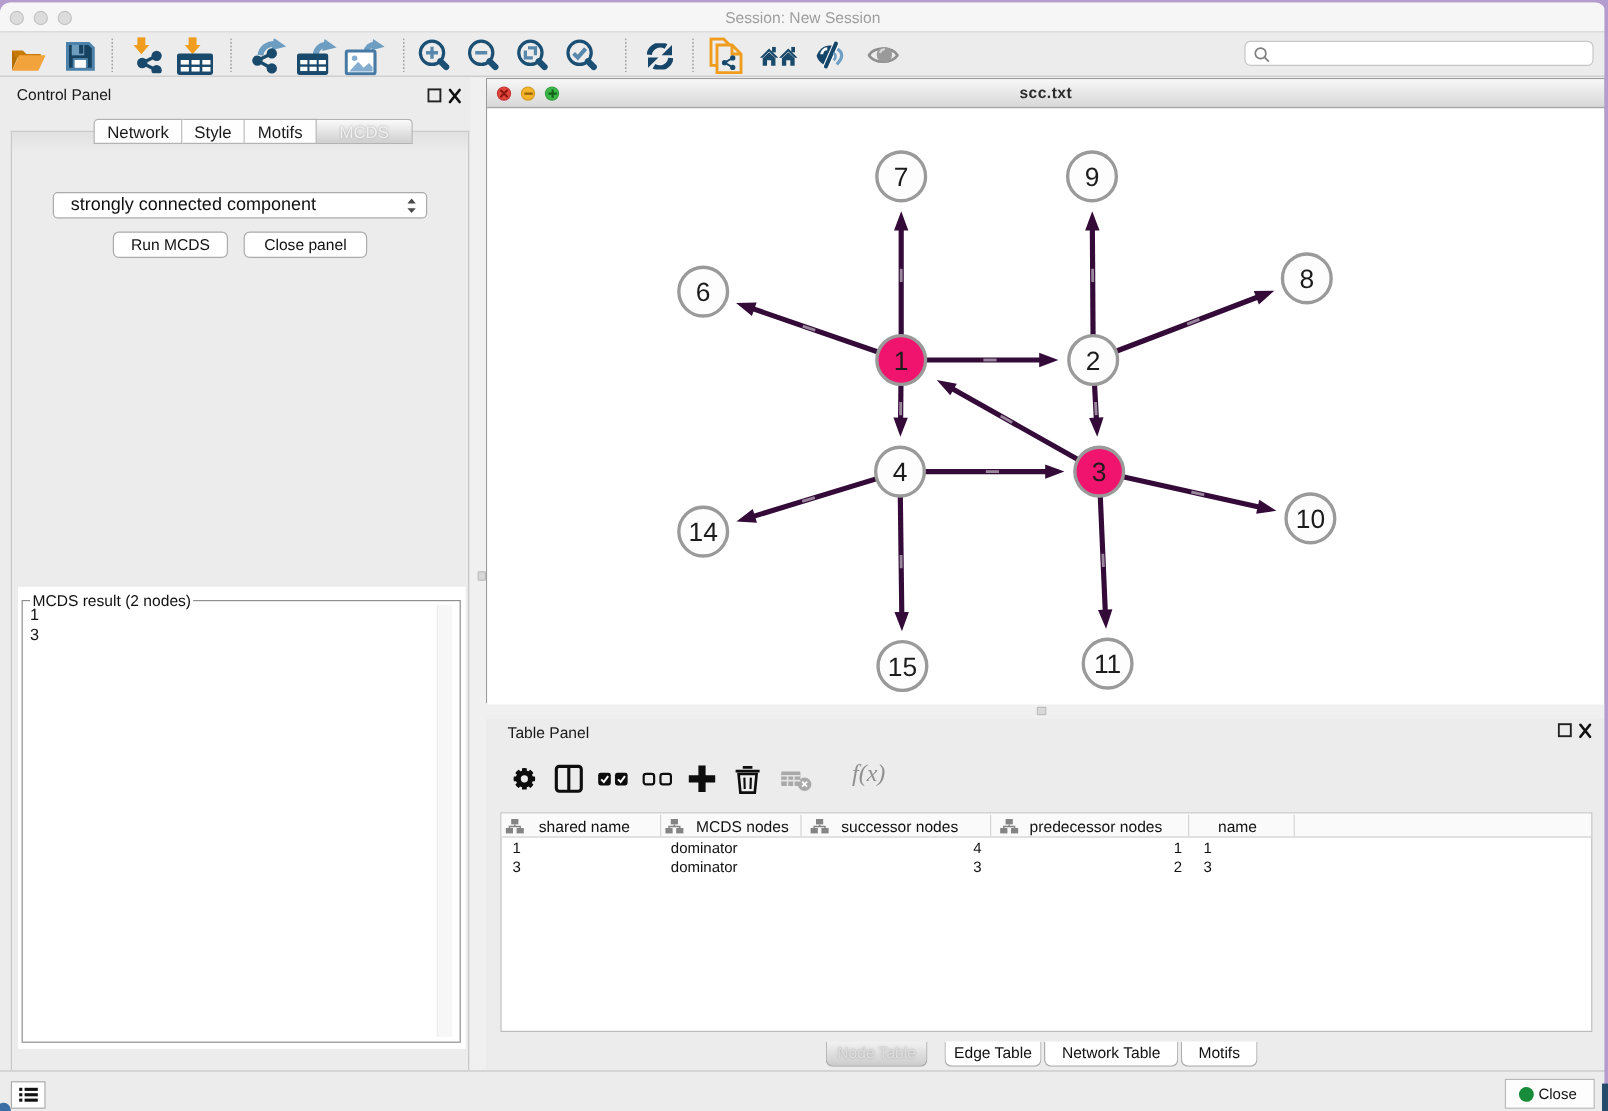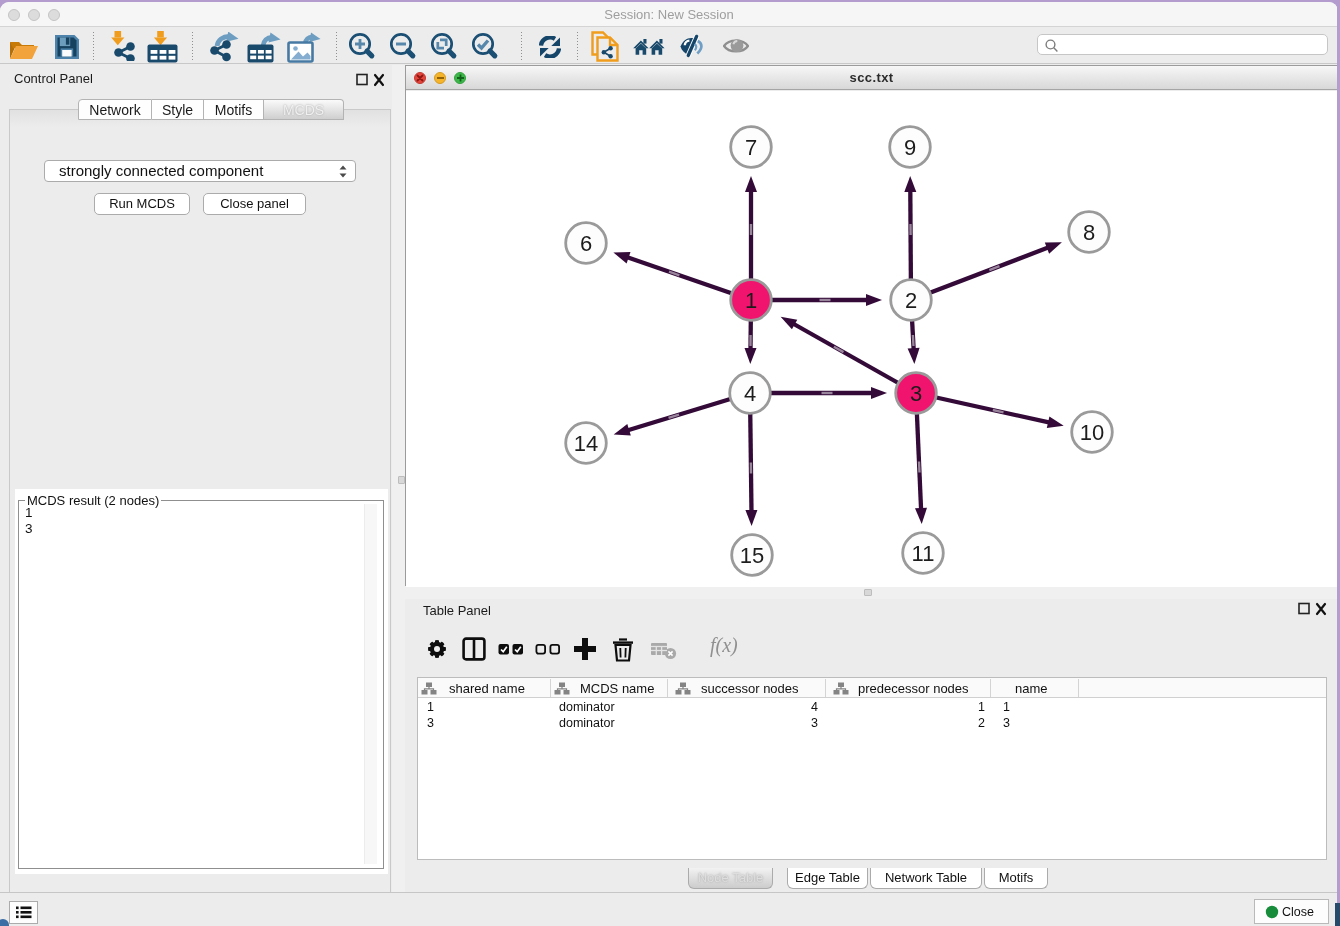--- a/index.html
+++ b/index.html
@@ -424,21 +424,21 @@
           </svg>
         <svg class="icon icontree" style="left:415px;top:4px;" width="16" height="13" viewBox="0 0 16 13">
             <g fill="#848484">
               <rect x="5" y="0.5" width="6" height="4.5"></rect>
               <rect x="0.5" y="8" width="6" height="4.5"></rect>
               <rect x="9.5" y="8" width="6" height="4.5"></rect>
             </g>
             <path d="M8 5 L8 6.8 M3.5 8 L3.5 6.8 L12.5 6.8 L12.5 8" stroke="#848484" stroke-width="1.2" fill="none"></path>
           </svg>
         <div class="hcell" style="left:31px;">shared name</div>
-        <div class="hcell" style="left:162px;">MCDS name</div>
+        <div class="hcell" style="left:162px;">MCDS nodes</div>
         <div class="hcell" style="left:283px;">successor nodes</div>
         <div class="hcell" style="left:440px;">predecessor nodes</div>
         <div class="hcell" style="left:597px;">name</div>
       </div>
       <div class="rcell" style="left:9px;top:22px;">1</div>
       <div class="rcell" style="left:141px;top:22px;">dominator</div>
       <div class="rcell" style="left:352px;top:22px;width:48px;text-align:right;">4</div>
       <div class="rcell" style="left:519px;top:22px;width:48px;text-align:right;">1</div>
       <div class="rcell" style="left:585px;top:22px;">1</div>
       <div class="rcell" style="left:9px;top:38px;">3</div>

